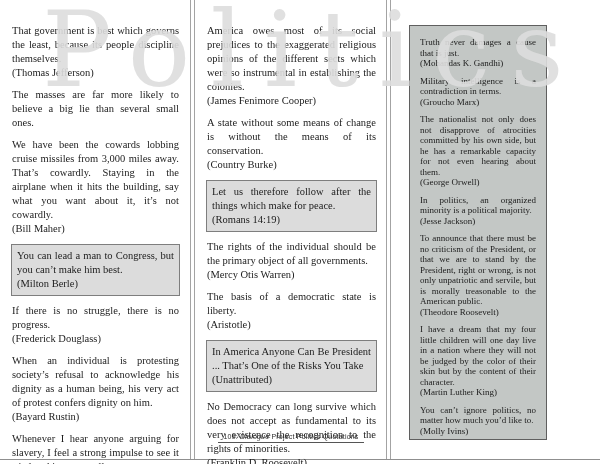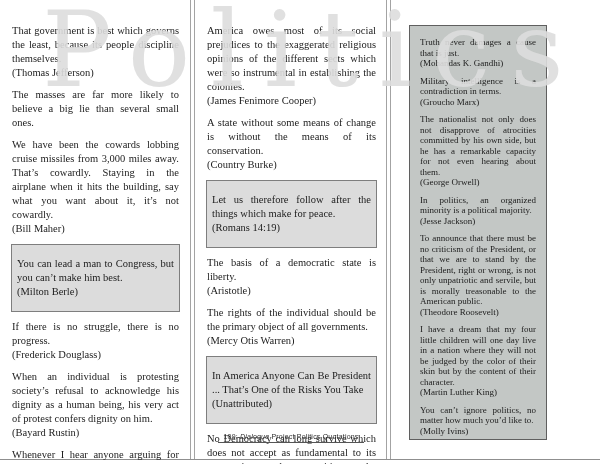--- a/index.html
+++ b/index.html
@@ -26,21 +26,21 @@
   .col { position:absolute; top:24px; }
   .col-left  { left:12px;  width:167px; }
   .col-mid   { left:207px; width:169px; }
   .quote {
     margin:0 0 8px 0; text-align:justify;
     font-size:10.5px; line-height:14px; color:#1c1c1c;
   }
   .attrib { display:block; }
   .boxed {
     background:#dcdcdc; border:1px solid #7e7e7e;
-    padding:12px 5px; margin-left:-1px; margin-right:-1px;
+    padding:4px 5px; margin-left:-1px; margin-right:-1px;
   }
   .gray-panel {
     position:absolute; left:409px; top:25px; width:116px; height:391px;
     background:#c3c7c5; border:1px solid #5f5f5f; padding:11px 10px;
     z-index:2;
   }
   .gray-panel .quote { font-size:9px; line-height:10.5px; margin:0 0 7px 0; }
   .footer {
     position:absolute; left:193px; top:433px; width:196px;
     text-align:center; font-family:"Liberation Sans", sans-serif;
@@ -67,22 +67,22 @@
       <p class="quote boxed"><span>You can lead a man to Congress, but you can’t make him best.</span><span class="attrib">(Milton Berle)</span></p>
       <p class="quote"><span>If there is no struggle, there is no progress.</span><span class="attrib">(Frederick Douglass)</span></p>
       <p class="quote"><span>When an individual is protesting society’s refusal to acknowledge his dignity as a human being, his very act of protest confers dignity on him.</span><span class="attrib">(Bayard Rustin)</span></p>
       <p class="quote"><span>Whenever I hear anyone arguing for slavery, I feel a strong impulse to see it tried on him personally.</span><span class="attrib">(Abraham Lincoln)</span></p>
     </div>
 
   <div class="col col-mid">
       <p class="quote"><span>America owes most of its social prejudices to the exaggerated religious opinions of the different sects which were so instrumental in establishing the colonies.</span><span class="attrib">(James Fenimore Cooper)</span></p>
       <p class="quote"><span>A state without some means of change is without the means of its conservation.</span><span class="attrib">(Country Burke)</span></p>
       <p class="quote boxed"><span>Let us therefore follow after the things which make for peace.</span><span class="attrib">(Romans 14:19)</span></p>
+      <p class="quote"><span>The rights of the individual should be the primary object of all governments.</span><span class="attrib">(Mercy Otis Warren)</span></p>
       <p class="quote"><span>The basis of a democratic state is liberty.</span><span class="attrib">(Aristotle)</span></p>
-      <p class="quote"><span>The rights of the individual should be the primary object of all governments.</span><span class="attrib">(Mercy Otis Warren)</span></p>
       <p class="quote boxed"><span>In America Anyone Can Be President ... That’s One of the Risks You Take</span><span class="attrib">(Unattributed)</span></p>
       <p class="quote"><span>No Democracy can long survive which does not accept as fundamental to its very existence the recognition to the rights of minorities.</span><span class="attrib">(Franklin D. Roosevelt)</span></p>
     </div>
 
   <div class="gray-panel">
       <p class="quote"><span>Truth never damages a cause that is just.</span><span class="attrib">(Mohandas K. Gandhi)</span></p>
       <p class="quote"><span>Military intelligence is a contradiction in terms.</span><span class="attrib">(Groucho Marx)</span></p>
       <p class="quote"><span>The nationalist not only does not disapprove of atrocities committed by his own side, but he has a remarkable capacity for not even hearing about them.</span><span class="attrib">(George Orwell)</span></p>
       <p class="quote"><span>In politics, an organized minority is a political majority.</span><span class="attrib">(Jesse Jackson)</span></p>
       <p class="quote"><span>To announce that there must be no criticism of the President, or that we are to stand by the President, right or wrong, is not only unpatriotic and servile, but is morally treasonable to the American public.</span><span class="attrib">(Theodore Roosevelt)</span></p>

